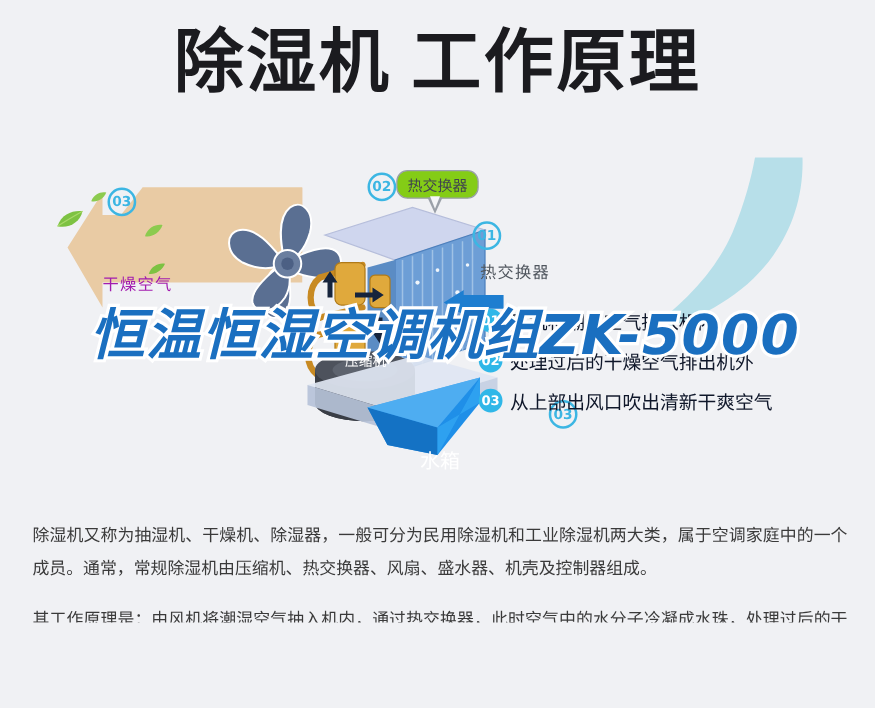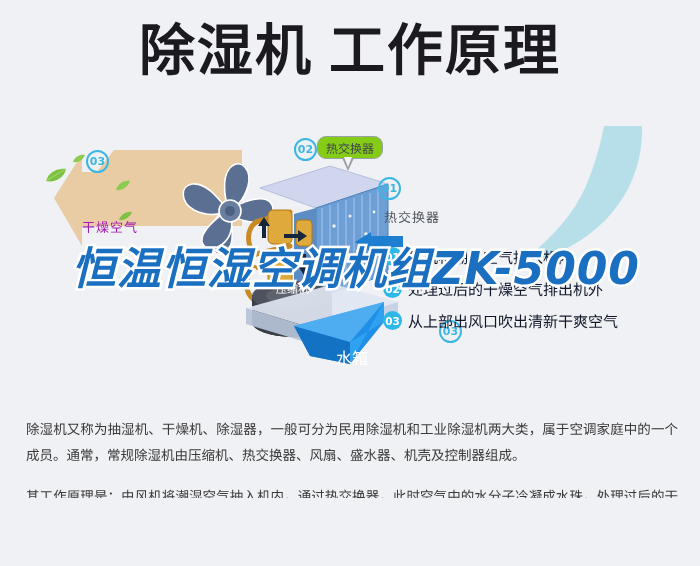--- a/index.html
+++ b/index.html
@@ -290,21 +290,21 @@
         <path d="M8 158 L74 178 L74 194 L8 174 Z" fill="#b6c2d8" opacity="0.92"></path>
 
         <path d="M56 176 L146 152 L146 172 L112 214 L72 206 Z" fill="#1f8fe8"></path>
         <path d="M56 176 L112 192 L112 214 L72 206 Z" fill="#1472c4"></path>
         <path d="M112 192 L146 172 L146 152 L112 214 Z" fill="#2fa2f0" opacity="0.95"></path>
         <path d="M56 176 L146 152 L112 192 Z" fill="#63b9f5" opacity="0.7"></path>
       </svg>
     </div>
 
     <div class="ill-label white" style="left:276px;top:160px;font-size:11px;">压缩机</div>
-    <div class="ill-label white" style="left:336px;top:225px;font-size:16px;">水箱</div>
+    <div class="ill-label white" style="left:336px;top:235px;font-size:16px;">水箱</div>
 
     <div class="callout" style="left:317px;top:16px;">
       <span>热交换器</span>
       <span class="tail"></span>
     </div>
     <div class="badge-sm outline" style="left:294px;top:18px;">02</div>
 
     <div class="badge-sm outline" style="left:378px;top:57px;">01</div>
     <div class="ill-label" style="left:384px;top:87px;font-size:13px;color:#50565e;letter-spacing:1px;">热交换器</div>
 

